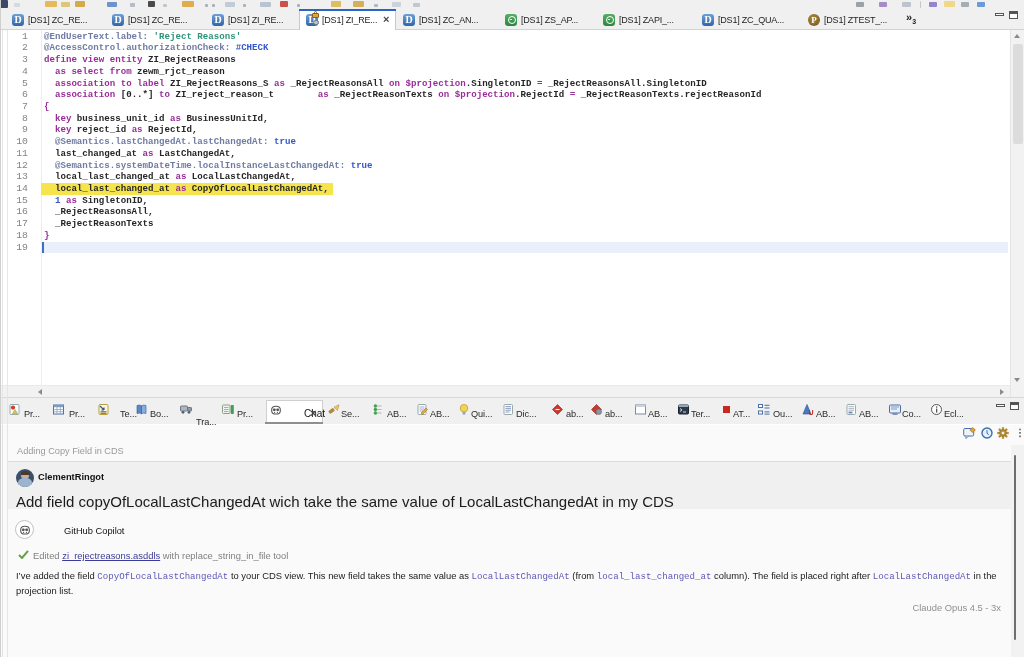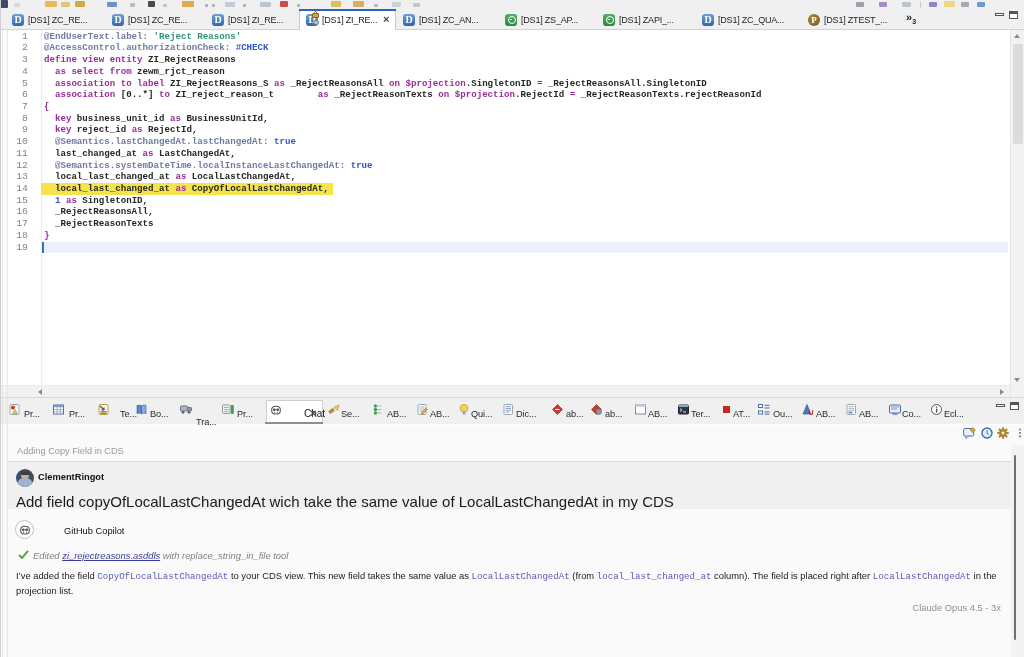--- a/index.html
+++ b/index.html
@@ -345,18 +345,18 @@
     <path d="M5 1.2 C8 1.2 9.3 2.4 9.3 4.6 L9.3 5.9 C9.3 7.9 7.4 9 5 9 C2.6 9 0.7 7.9 0.7 5.9 L0.7 4.6 C0.7 2.4 2 1.2 5 1.2 Z" fill="none" stroke="#555" stroke-width="1.1"></path>
     <rect x="2" y="3.4" width="2.6" height="2.6" rx="0.8" fill="#555"></rect>
     <rect x="5.4" y="3.4" width="2.6" height="2.6" rx="0.8" fill="#555"></rect>
     <rect x="3.1" y="6.8" width="1" height="1.3" fill="#555"></rect>
     <rect x="5.9" y="6.8" width="1" height="1.3" fill="#555"></rect>
   </svg>
 <div class="abs" style="left:38px;top:526px;font-size:9.3px;font-weight:normal;color:#111;margin-left:26px;">GitHub Copilot</div>
 <svg class="abs" style="left:18px;top:550px;" width="11" height="9" viewBox="0 0 11 9">
     <path d="M1 5 L4 8 L10 0.8" fill="none" stroke="#5fa544" stroke-width="2"></path>
   </svg>
-<div class="abs" style="left:33px;top:550px;font-size:9.4px;color:#808080;font-style:italic;">Edited <span style="color:#3c3c99;text-decoration:underline;">zi_rejectreasons.asddls</span> with replace_string_in_file tool</div>
+<div class="abs" style="left:33px;top:550px;font-size:9.4px;color:#808080;">Edited <span style="color:#3c3c99;text-decoration:underline;">zi_rejectreasons.asddls</span> with replace_string_in_file tool</div>
 <div class="abs" style="left:16px;top:569px;font-size:9.4px;color:#1b1b1b;line-height:14px;white-space:nowrap;">I’ve added the field <span class="mono">CopyOfLocalLastChangedAt</span> to your CDS view. This new field takes the same value as <span class="mono">LocalLastChangedAt</span> (from <span class="mono">local_last_changed_at</span> column). The field is placed right after <span class="mono">LocalLastChangedAt</span> in the<br>projection list.</div>
 <div class="abs" style="left:811px;top:602px;width:190px;text-align:right;font-size:9.4px;color:#8f8f8f;">Claude Opus 4.5 - 3x</div>
 <div class="abs" id="chatscroll"></div>
 <div class="abs" id="chatthumb"></div>
 <div class="abs" style="left:0;top:0;width:1px;height:657px;background:#cfcfcf;"></div>
 
 </body></html>

